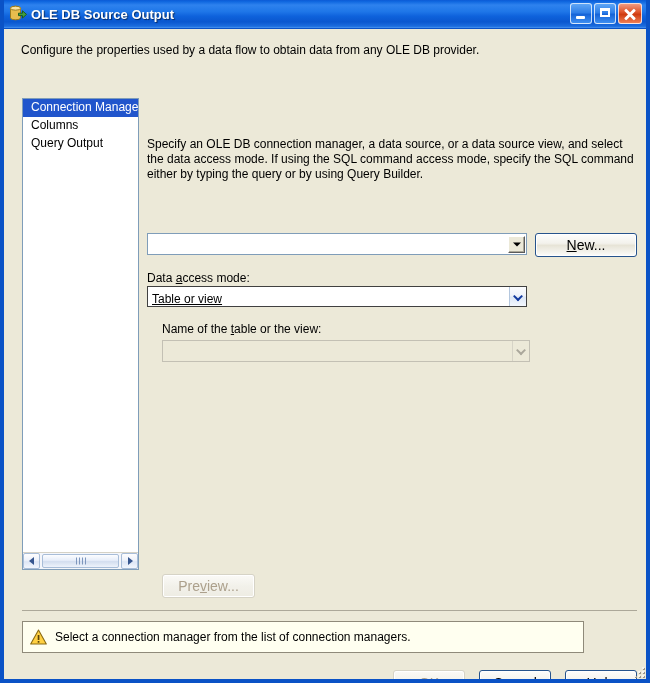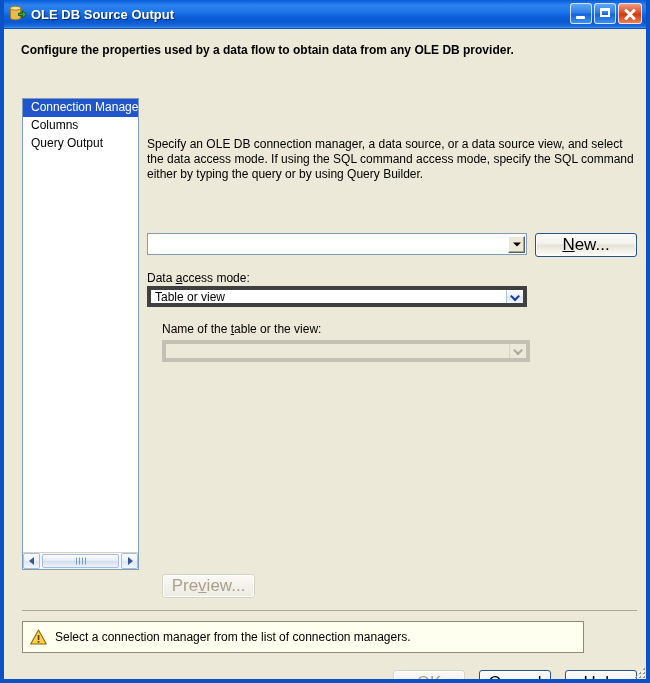--- a/index.html
+++ b/index.html
@@ -116,21 +116,20 @@
     height: 650px;
     background: #ece9d8;
   }
 
   .desc {
     position: absolute;
     left: 17px;
     top: 14px;
     font-size: 12px;
     color: #000;
-    font-weight: bold;
   }
 
   
   .listbox {
     position: absolute;
     left: 18px;
     top: 69px;
     width: 117px;
     height: 472px;
     background: #ffffff;
@@ -260,24 +259,25 @@
     width: 0; height: 0;
     border-left: 4px solid transparent;
     border-right: 4px solid transparent;
     border-top: 4px solid #000;
   }
 
   
   .combo-xp {
     position: absolute;
     background: #ffffff;
-    border: 4px solid #404040;
-    box-sizing: border-box;
-    display: flex;
-    align-items: flex-start;
+    border: 1px solid #404040;
+    box-sizing: border-box;
+    display: flex;
+    align-items: flex-end;
+    text-decoration: underline;
   }
   .combo-xp .cx-value {
     flex: 1;
     font-size: 12px;
     padding-left: 4px;
     color: #000;
     white-space: nowrap;
     overflow: hidden;
   }
   .cx-btn {
@@ -308,21 +308,21 @@
   }
   .combo-xp.disabled .cx-chev {
     border-right-color: #aaa79b;
     border-bottom-color: #aaa79b;
   }
 
   
   .btn {
     position: absolute;
     box-sizing: border-box;
-    font-size: 17px;
+    font-size: 14px;
     color: #000;
     background: linear-gradient(to bottom, #fdfdfd 0%, #f3f2ec 42%, #e7e4d7 52%, #f7f6f1 88%, #fefefe 100%);
     border: 1px solid #26538c;
     border-radius: 3px;
     display: flex;
     align-items: center;
     justify-content: center;
     cursor: default;
     box-shadow: inset 0 0 0 1px #ffffff;
   }

